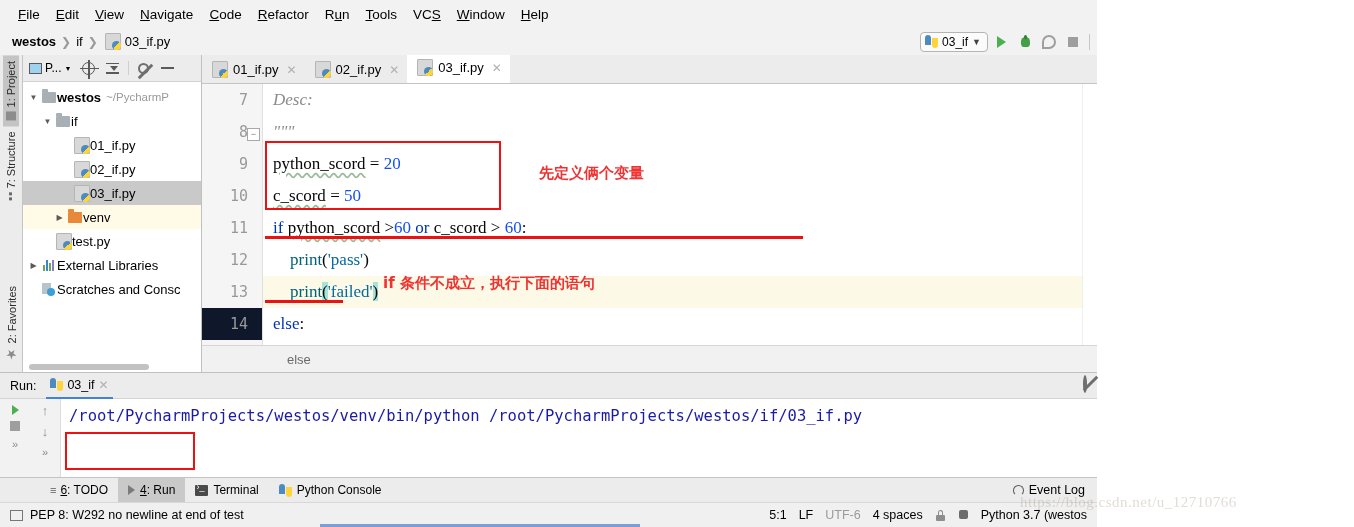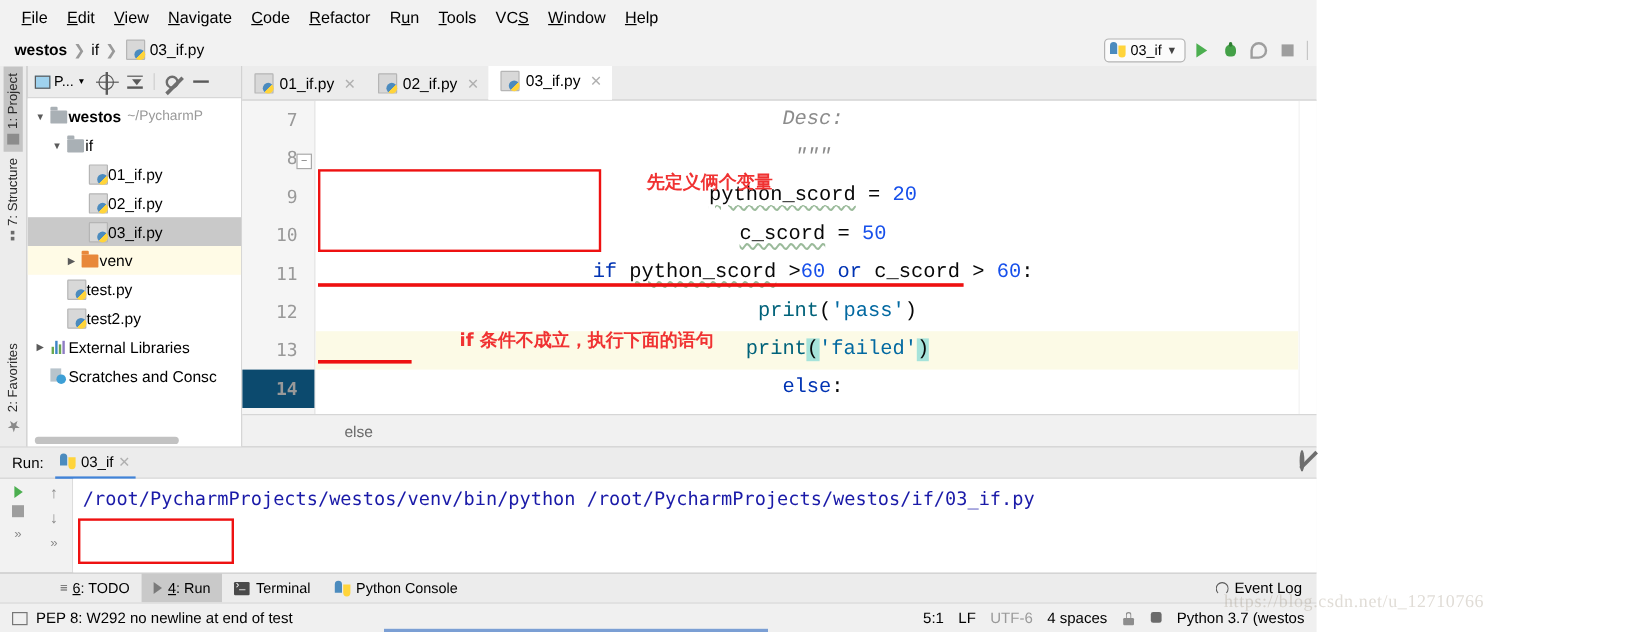--- a/index.html
+++ b/index.html
@@ -147,39 +147,38 @@
     width: 60px; background: #f5f5f5; flex: 0 0 auto;
     border-right: 1px solid #e0e0e0;
     position: relative;
   }
   .gline {
     height: 32px; line-height: 32px;
     text-align: right; padding-right: 14px;
     color: #999999; font-size: 15px;
     font-family: "DejaVu Sans Mono", monospace;
   }
-  .gline.hl { background: #0c4a6e; font-weight: bold; }
+  .gline.hl { background: #0f172a; }
   .foldmark {
     position: absolute; right: 2px; top: 44px;
     width: 11px; height: 11px; border: 1px solid #a8a8a8; background:#fff;
     display:flex; align-items:center; justify-content:center;
     font-size: 9px; color:#777; line-height:1;
   }
   .codearea {
     flex: 1 1 auto; position: relative; overflow: hidden;
     background: #ffffff;
   }
   .cline {
     height: 32px; line-height: 32px;
-    font-family: Liberation Mono, monospace;
+    font-family: Liberation Serif, serif;
     font-size: 17px;
     white-space: pre;
     padding-left: 10px;
     position: relative;
-    text-align: center;
   }
   .cline.hl { background: #fcfae6; }
   .kw  { color: #0033b3; }
   .num { color: #1750eb; }
   .str { color: #0369a1; }
   .fn  { color: #00627a; }
   .cmt { color: #8c8c8c; font-style: italic; }
   .plain { color: #080808; }
   .sel-bg { background: #a6e3da; }
   .typo { text-decoration: underline; text-decoration-style: wavy;
@@ -533,26 +532,20 @@
           <span class="tlabel">venv</span>
         </div>
 
         <div class="trow" style="padding-left:32px;">
           <span class="ticon">
               <span class="pyfile"></span>
             </span>
           <span class="tlabel">test.py</span>
         </div>
 
-        <div class="trow" style="padding-left:32px;">
-          <span class="ticon">
-              <span class="pyfile"></span>
-            </span>
-          <span class="tlabel">test2.py</span>
-        </div>
 
         <div class="trow" style="padding-left:4px;">
           <span class="tarrow">▶</span>
           <span class="ticon">
             <span class="libicon">
                 <i style="height:6px;background:#6aa84f"></i>
                 <i style="height:11px;background:#3d85c6"></i>
                 <i style="height:8px;background:#6aa84f"></i>
                 <i style="height:11px;background:#8e7cc3"></i>
               </span>
@@ -618,21 +611,21 @@
           <div class="cline"><span class="plain">    </span><span class="fn">print</span><span class="plain">(</span><span class="str">'pass'</span><span class="plain">)</span></div>
 
           <div class="cline hl"><span class="plain">    </span><span class="fn">print</span><span class="sel-bg plain">(</span><span class="str">'failed'</span><span class="sel-bg plain">)</span></div>
 
           <div class="cline"><span class="kw">else</span><span class="plain">:</span></div>
 
           <div class="redbox" style="left:2px; top:57px; width:232px; height:65px;"></div>
           <div class="redline" style="left:2px; top:152px; width:538px;"></div>
           <div class="redline" style="left:2px; top:216px; width:78px;"></div>
 
-          <div class="ann" style="left:276px; top:59px;">先定义俩个变量</div>
+          <div class="ann" style="left:276px; top:80px;">先定义俩个变量</div>
           <div class="ann" style="left:120px; top:190px;">if 条件不成立，执行下面的语句</div>
         </div>
 
         <div class="editor-scroll"></div>
       </div>
 
       <div class="breadcrumbbar">
         <span>else</span>
       </div>
     </div>

